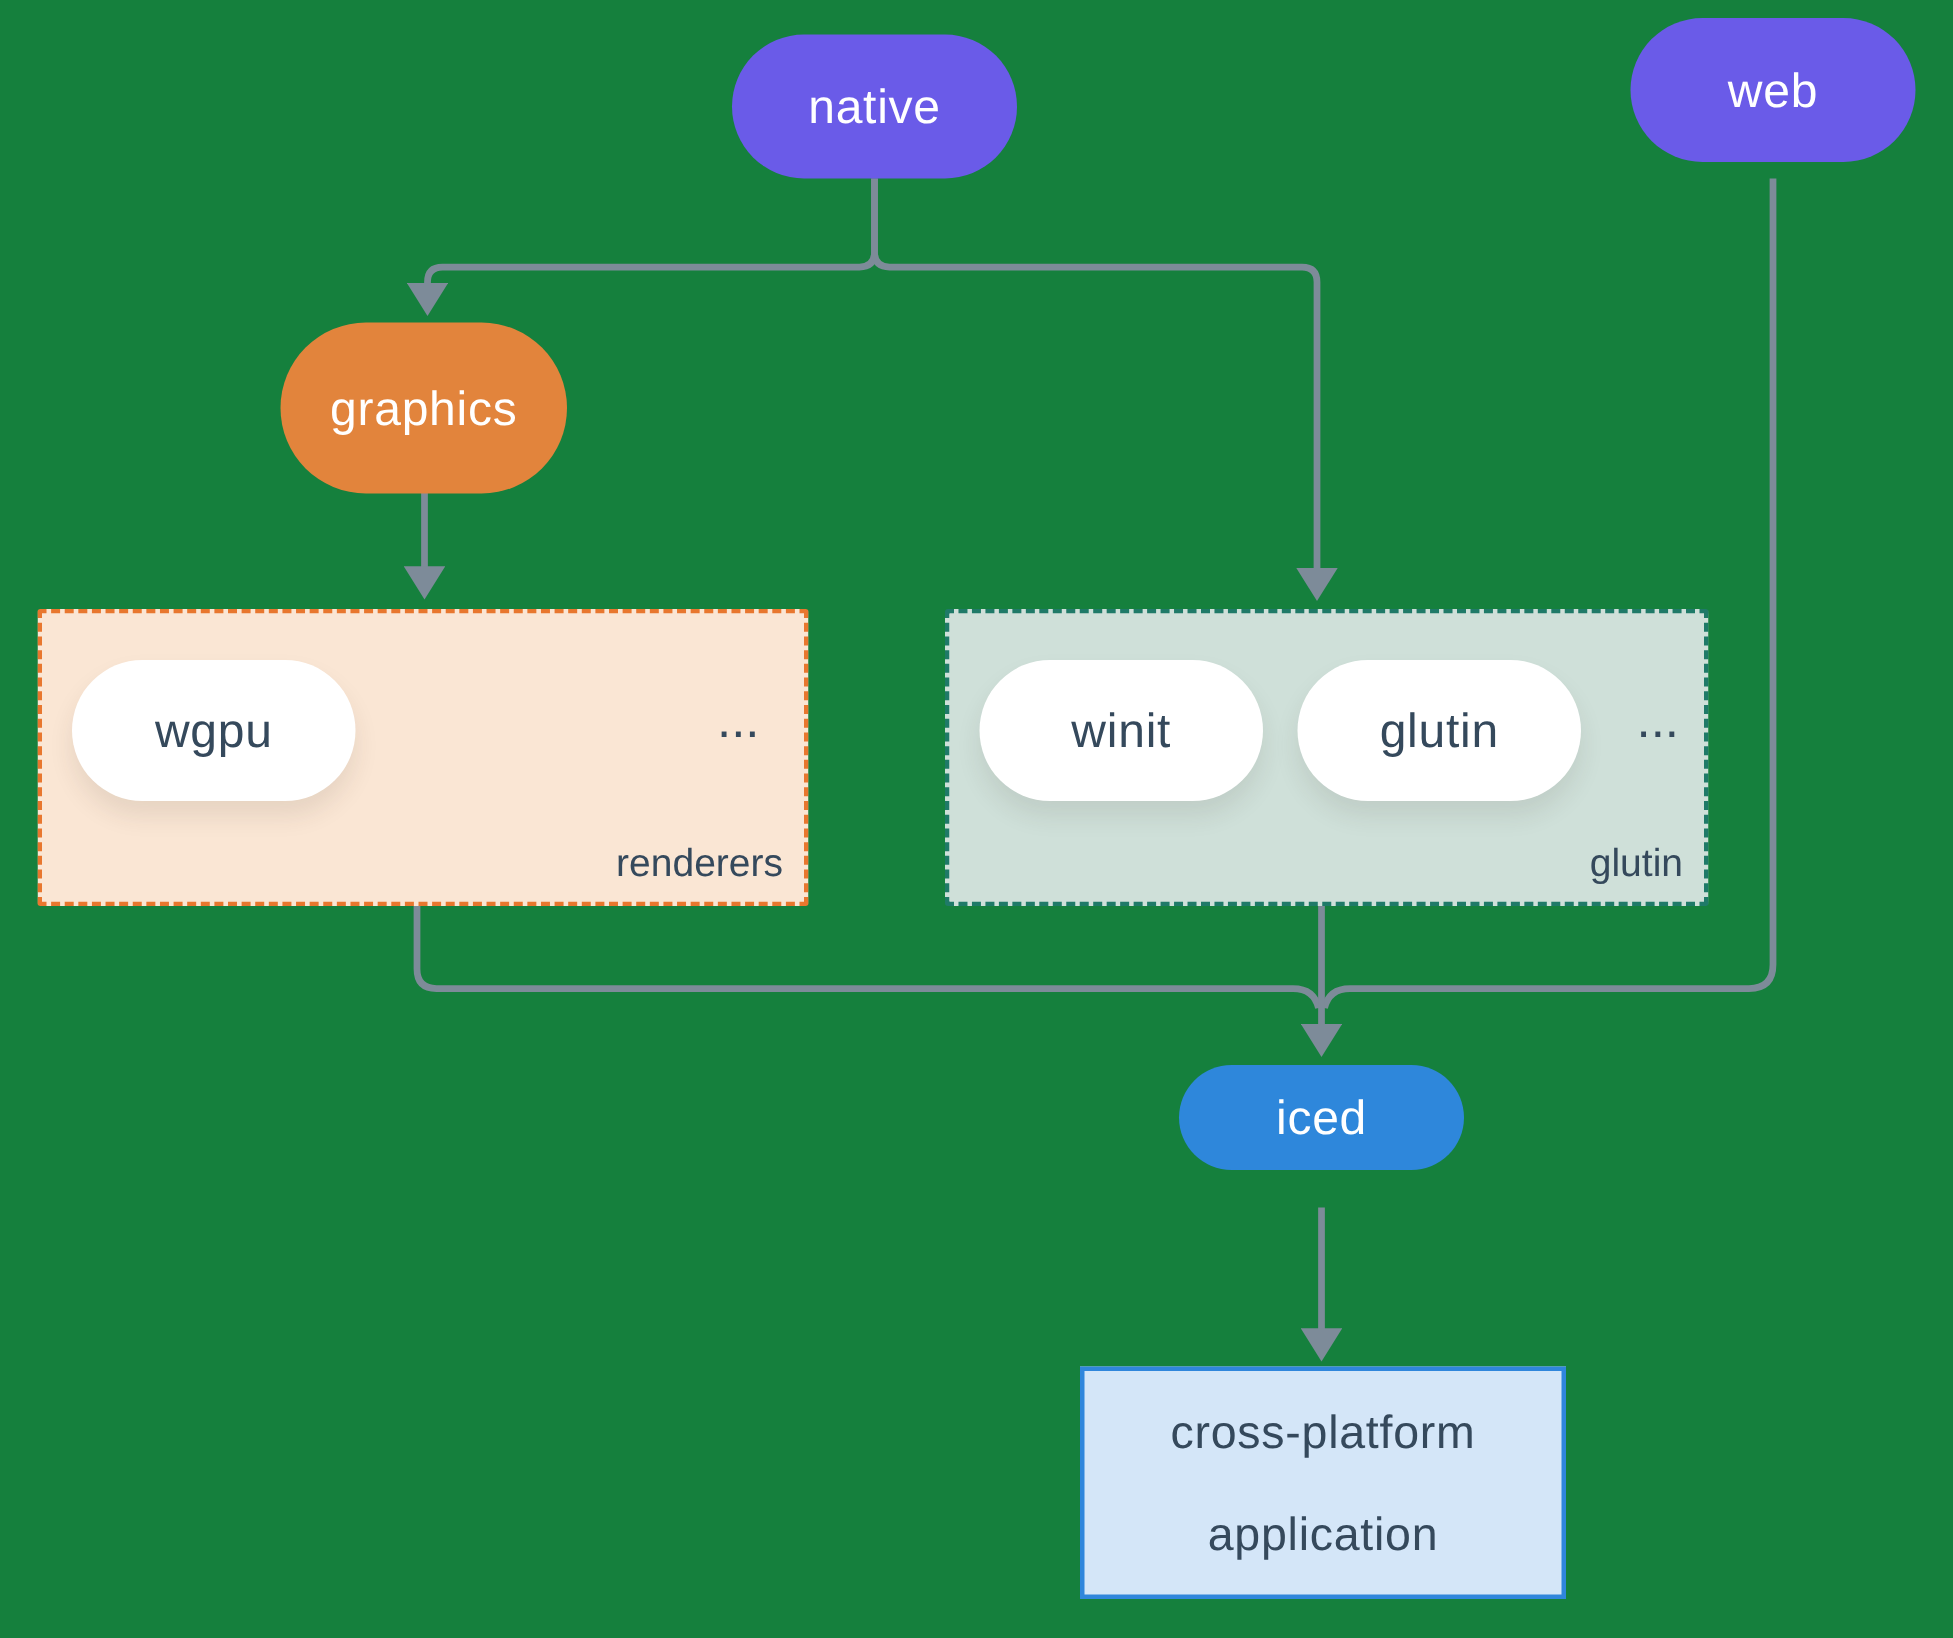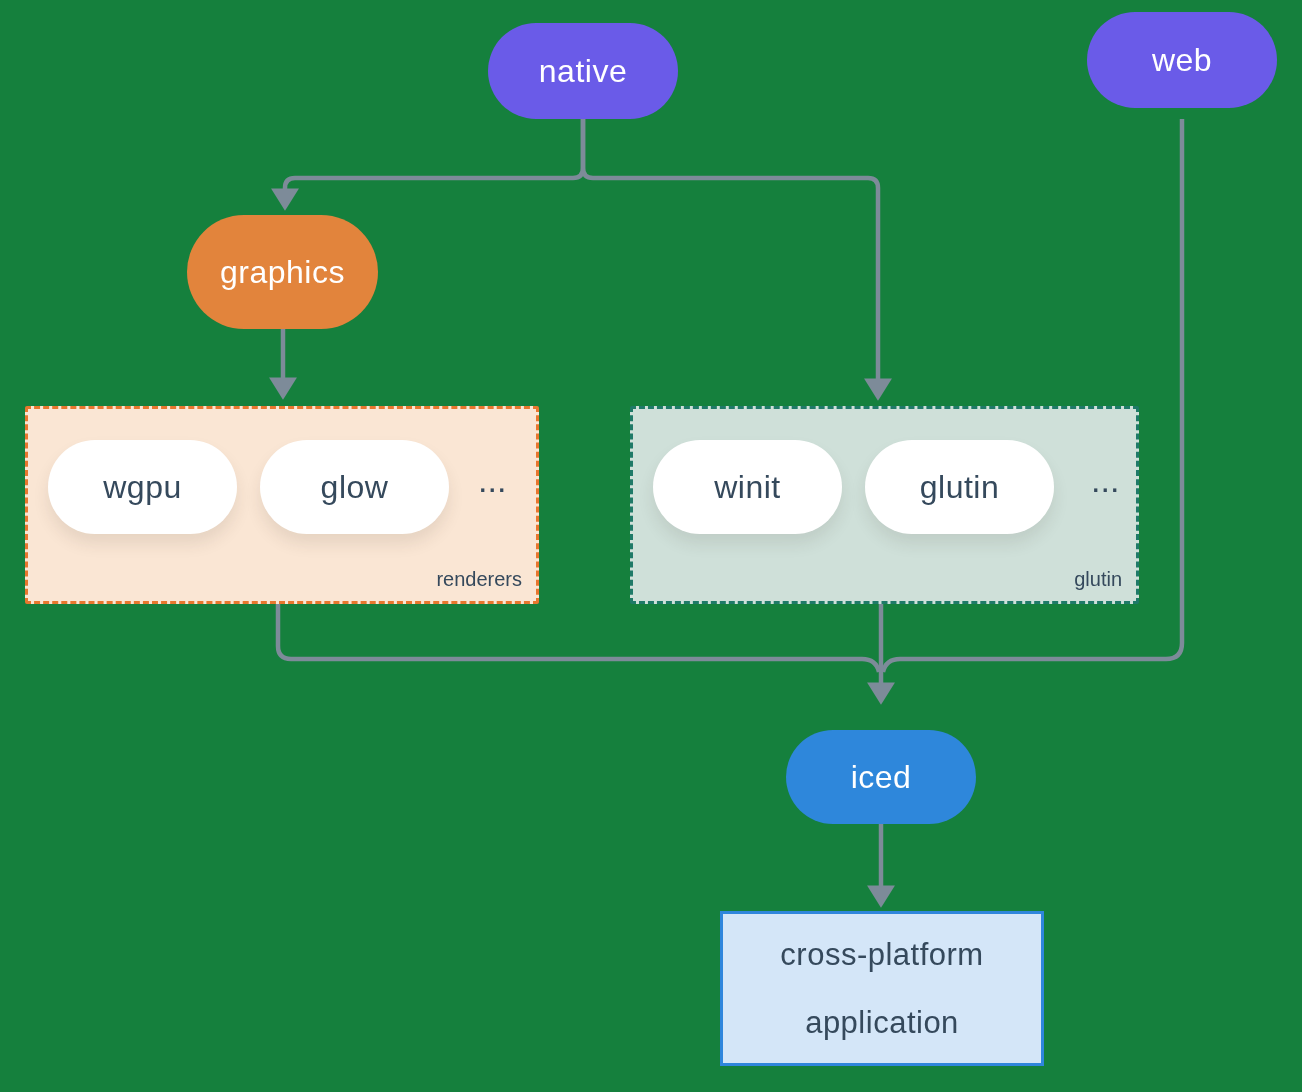--- a/index.html
+++ b/index.html
@@ -35,21 +35,21 @@
   .pill.orange { background: #e2843c; color: #ffffff; }
   .pill.blue   { background: #2e87db; color: #ffffff; }
   .pill.white  {
     background: #ffffff;
     color: #35495c;
     box-shadow: 0 10px 16px rgba(60, 50, 40, 0.10);
   }
   .node-native   { left: 488px; top: 23px;  width: 190px; height: 96px; }
   .node-web      { left: 1087px; top: 12px; width: 190px; height: 96px; }
   .node-graphics { left: 187px; top: 215px; width: 191px; height: 114px; }
-  .node-iced     { left: 786px; top: 730px; width: 190px; height: 94px; }
+  .node-iced     { left: 786px; top: 710px; width: 190px; height: 70px; }
 
   .group {
     position: absolute;
     border-radius: 2px;
   }
   .group.renderers {
     left: 25px; top: 406px; width: 508px; height: 192px;
     background: #fae6d4;
     border: 3px dashed #e8772e;
   }
@@ -69,21 +69,21 @@
     align-items: center;
     font-size: 34px;
     color: #35495c;
   }
   .group.renderers .dots { left: 450px; }
   .group.shells .dots { left: 458px; }
   .group-label {
     position: absolute;
     right: 14px;
     bottom: 10px;
-    font-size: 20px;
+    font-size: 26px;
     color: #35495c;
   }
   .app-box {
     position: absolute;
     left: 720px; top: 911px;
     width: 318px; height: 149px;
     background: #d4e6f8;
     border: 3px solid #2f86dc;
     display: flex;
     flex-direction: column;
@@ -127,23 +127,20 @@
   </div>
 
   <div class="pill orange node-graphics">
     <span>graphics</span>
   </div>
 
   <div class="group renderers">
     <div class="pill white p1">
       <span>wgpu</span>
     </div>
-    <div class="pill white p2">
-      <span>glow</span>
-    </div>
     <span class="dots">...</span>
     <span class="group-label">renderers</span>
   </div>
 
   <div class="group shells">
     <div class="pill white p2">
       <span>glutin</span>
     </div>
     <div class="pill white p1">
       <span>winit</span>

